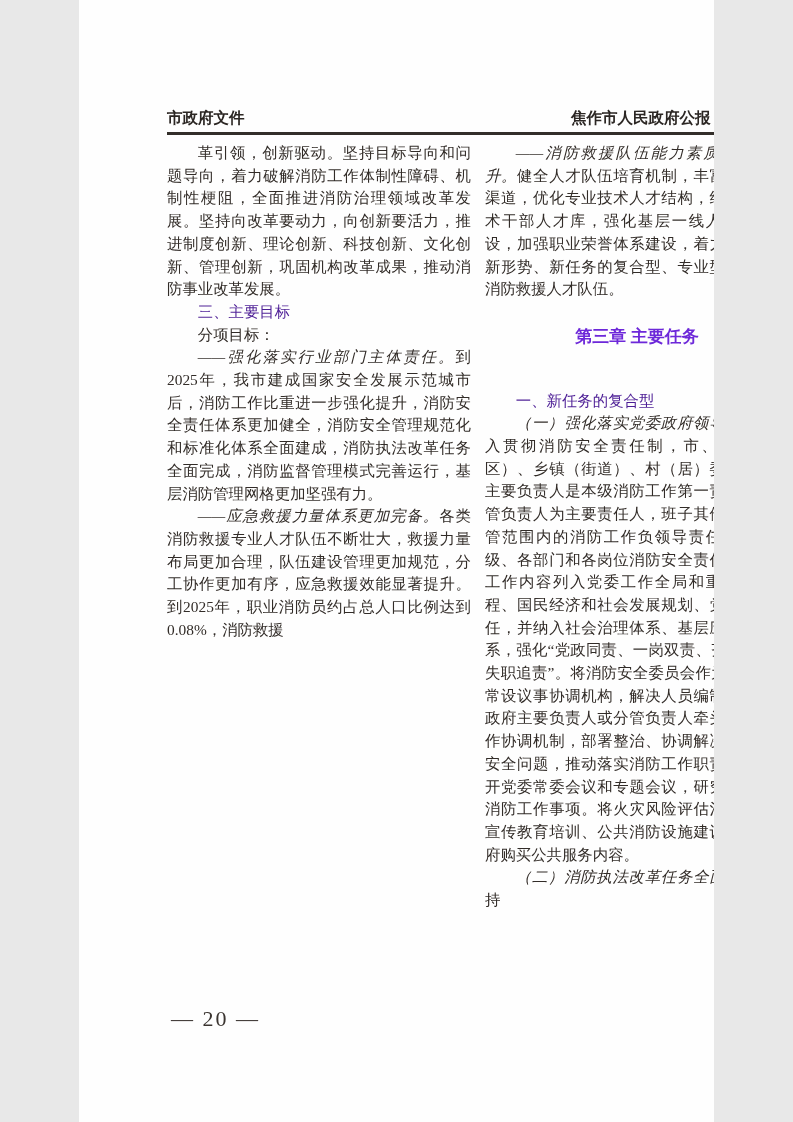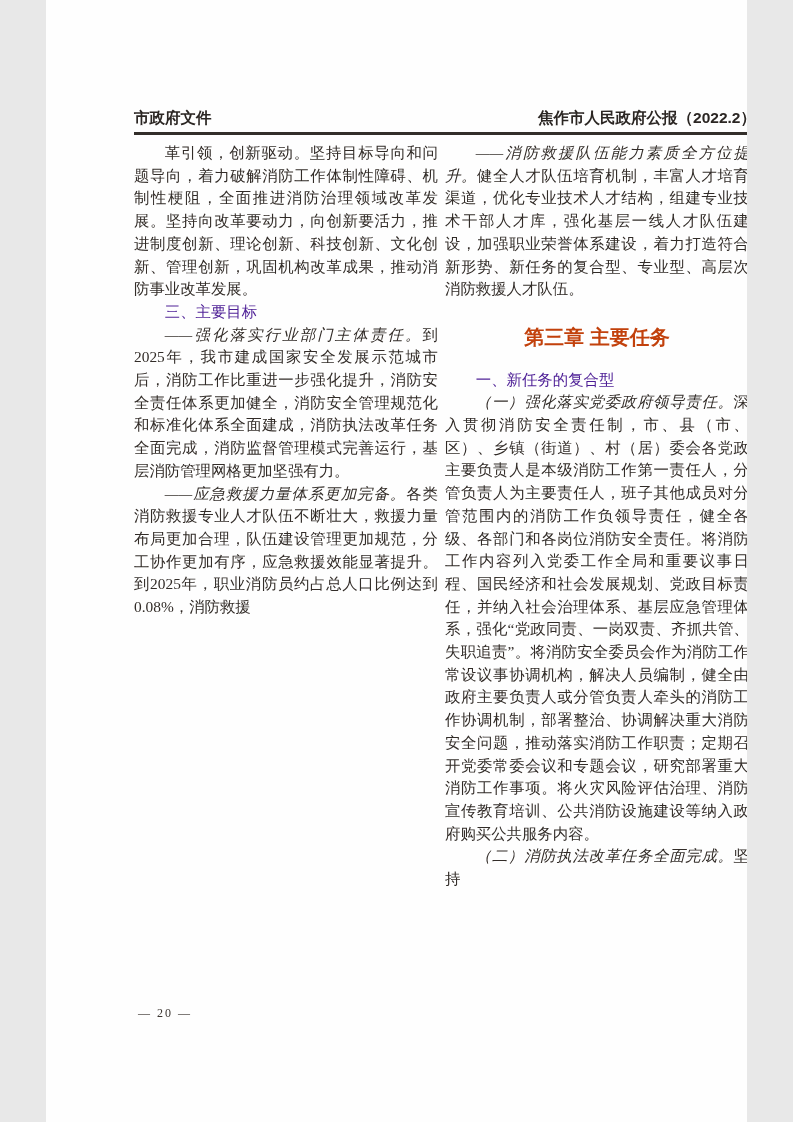--- a/index.html
+++ b/index.html
@@ -1,18 +1,18 @@
 <!DOCTYPE html>
 <html lang="zh"><head>
 <meta charset="utf-8">
 <style>
   html, body { margin: 0; padding: 0; background: #e8e8e8; }
   .page {
     position: relative;
-    width: 701px;
+    width: 635px;
     height: 1122px;
     margin: 0 auto;
     background: #fefefe;
     font-family: "Liberation Serif", "DejaVu Serif", serif;
     color: #322c28;
     overflow: hidden;
   }
   .running-head {
     position: absolute;
     left: 88px;
@@ -33,75 +33,76 @@
     width: 622px;
     height: 2.6px;
     background: #332e2a;
   }
   .columns {
     position: absolute;
     left: 88px;
     top: 142px;
     width: 622px;
     display: flex;
-    gap: 7px;
+    gap: 14px;
   }
   .col {
     width: 304px;
     font-size: 15.4px;
     line-height: 22.7px;
     text-align: justify;
   }
   .para {
     margin: 0;
     text-indent: 2em;
   }
   .para.no-indent { text-indent: 0; }
   .para.heading {
     font-family: "Liberation Sans", "DejaVu Sans", sans-serif;
     font-weight: normal;
     color: #4c1d95;
   }
   .para.chapter {
     font-family: "Liberation Sans", "DejaVu Sans", sans-serif;
     font-weight: bold;
-    color: #c2410c;
+    color: #6d28d9;
     text-align: center;
     text-indent: 0;
-    font-size: 20px;
-    margin: 25px 0 20px 0;
+    font-size: 17px;
+    margin: 25px 0 41px 0;
   }
   .lead {
     font-style: italic;
   }
   .page-number {
     position: absolute;
     left: 92px;
     top: 1006px;
-    font-size: 12px;
+    font-size: 22px;
     letter-spacing: 2px;
     color: #3a3430;
   }
 </style>
 </head>
 <body>
 
 <div class="page">
 
   <div class="running-head">
     <span>市政府文件</span>
     <span>焦作市人民政府公报（2022.2）</span>
   </div>
 
   <div class="head-rule"></div>
 
   <div class="columns">
     <div class="col">
         <p class="para body">革引领，创新驱动。坚持目标导向和问题导向，着力破解消防工作体制性障碍、机制性梗阻，全面推进消防治理领域改革发展。坚持向改革要动力，向创新要活力，推进制度创新、理论创新、科技创新、文化创新、管理创新，巩固机构改革成果，推动消防事业改革发展。</p>
         <p class="para heading">三、主要目标</p>
+        <p class="para body">分项目标：</p>
         <p class="para body"><span class="lead">——强化落实行业部门主体责任。</span>到2025年，我市建成国家安全发展示范城市后，消防工作比重进一步强化提升，消防安全责任体系更加健全，消防安全管理规范化和标准化体系全面建成，消防执法改革任务全面完成，消防监督管理模式完善运行，基层消防管理网格更加坚强有力。</p>
         <p class="para body"><span class="lead">——应急救援力量体系更加完备。</span>各类消防救援专业人才队伍不断壮大，救援力量布局更加合理，队伍建设管理更加规范，分工协作更加有序，应急救援效能显著提升。到2025年，职业消防员约占总人口比例达到0.08%，消防救援</p>
       </div>
     <div class="col">
         <p class="para body"><span class="lead">——消防救援队伍能力素质全方位提升。</span>健全人才队伍培育机制，丰富人才培育渠道，优化专业技术人才结构，组建专业技术干部人才库，强化基层一线人才队伍建设，加强职业荣誉体系建设，着力打造符合新形势、新任务的复合型、专业型、高层次消防救援人才队伍。</p>
         <p class="para chapter">第三章 主要任务</p>
         <p class="para heading">一、新任务的复合型</p>
         <p class="para body"><span class="lead">（一）强化落实党委政府领导责任。</span>深入贯彻消防安全责任制，市、县（市、区）、乡镇（街道）、村（居）委会各党政主要负责人是本级消防工作第一责任人，分管负责人为主要责任人，班子其他成员对分管范围内的消防工作负领导责任，健全各级、各部门和各岗位消防安全责任。将消防工作内容列入党委工作全局和重要议事日程、国民经济和社会发展规划、党政目标责任，并纳入社会治理体系、基层应急管理体系，强化“党政同责、一岗双责、齐抓共管、失职追责”。将消防安全委员会作为消防工作常设议事协调机构，解决人员编制，健全由政府主要负责人或分管负责人牵头的消防工作协调机制，部署整治、协调解决重大消防安全问题，推动落实消防工作职责；定期召开党委常委会议和专题会议，研究部署重大消防工作事项。将火灾风险评估治理、消防宣传教育培训、公共消防设施建设等纳入政府购买公共服务内容。</p>
         <p class="para body"><span class="lead">（二）消防执法改革任务全面完成。</span>坚持</p>
       </div>

